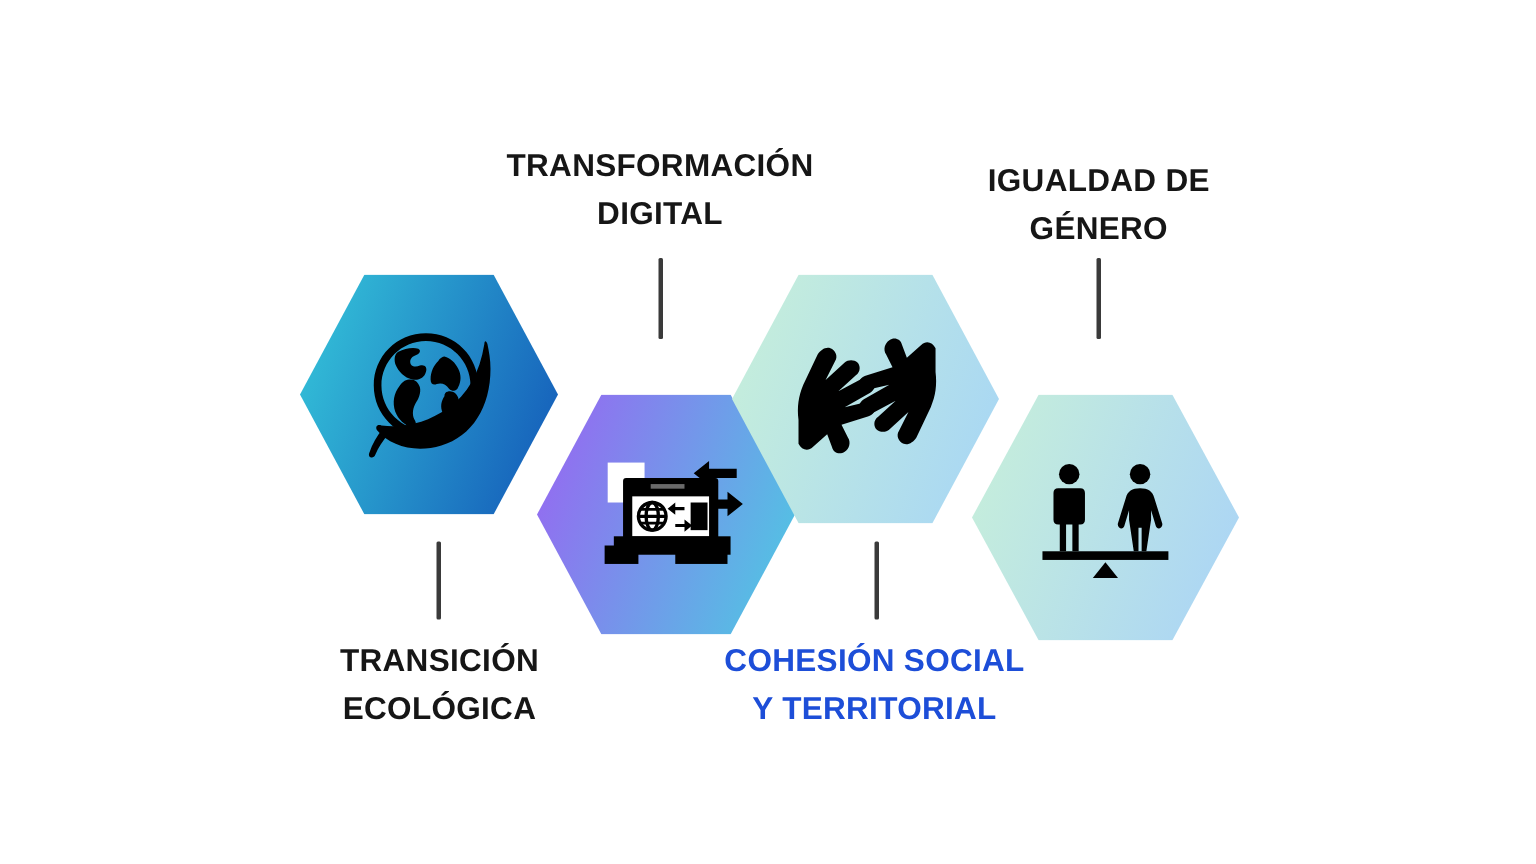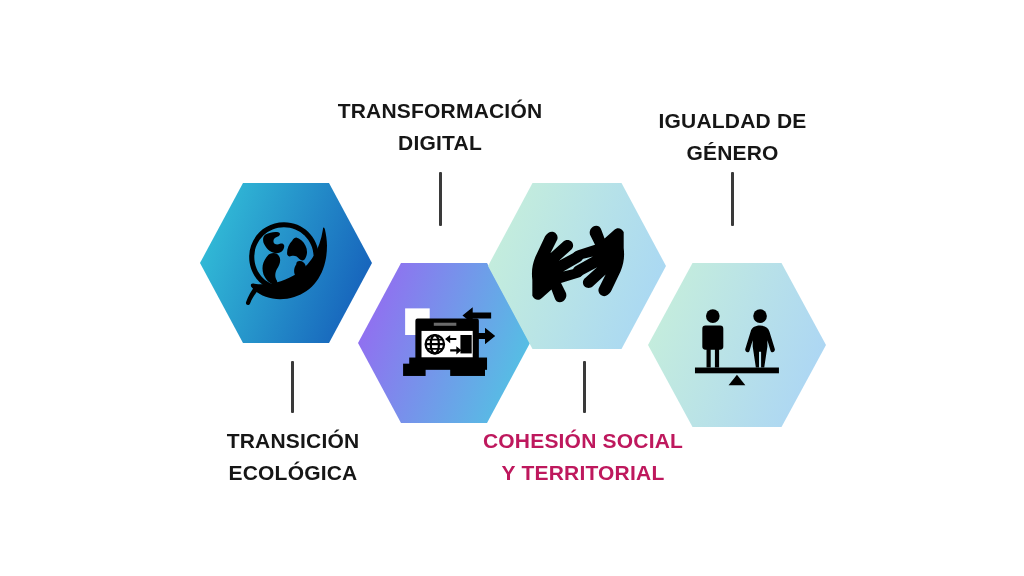--- a/index.html
+++ b/index.html
@@ -179,16 +179,16 @@
 
   <div class="label" id="label-digital" style="color: rgb(22, 22, 22);">TRANSFORMACIÓN
 DIGITAL</div>
 
   <div class="label" id="label-gender" style="color: rgb(22, 22, 22);">IGUALDAD DE
 GÉNERO</div>
 
   <div class="label" id="label-eco" style="color: rgb(22, 22, 22);">TRANSICIÓN
 ECOLÓGICA</div>
 
-  <div class="label" id="label-cohesion" style="color: #be185d;">COHESIÓN SOCIAL
+  <div class="label" id="label-cohesion" style="color: #1d4ed8;">COHESIÓN SOCIAL
 Y TERRITORIAL</div>
 
 </div>
 
 </body></html>

